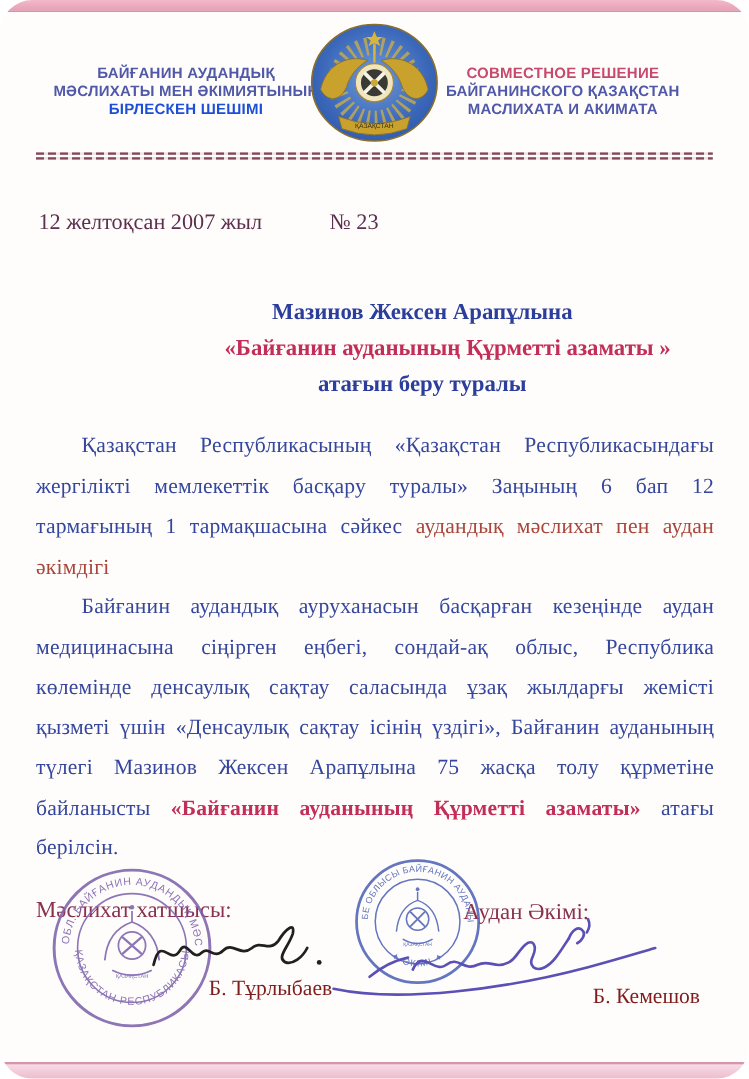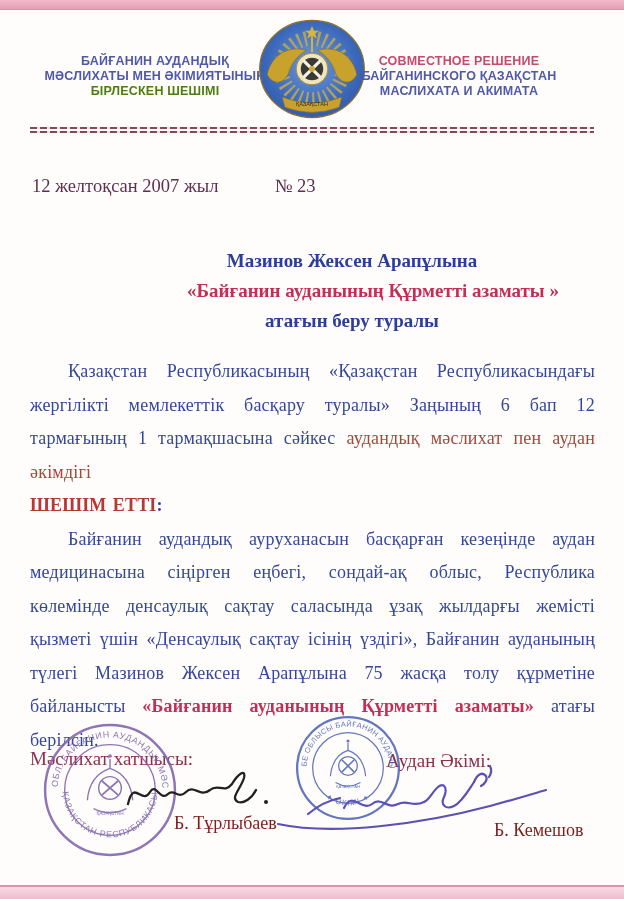--- a/index.html
+++ b/index.html
@@ -1,30 +1,30 @@
 <!DOCTYPE html>
 <html><head>
 <meta charset="utf-8">
 <style>
   html,body{margin:0;padding:0;background:#ffffff;}
   #page{position:relative;width:624px;height:899px;background:#fefdfb;overflow:hidden;
-        font-family:"Liberation Serif",serif;}
+        font-family:"Liberation Serif",serif;border-radius:27px;}
   
   .topbar{position:absolute;top:0;left:0;width:624px;height:9px;
           background:linear-gradient(#f3b9ca,#e59fb6);border-bottom:1px solid #d98fa8;}
   .bottombar{position:absolute;bottom:0;left:0;width:624px;height:12px;
           background:linear-gradient(#f7dbe5,#eebccd);border-top:2px solid #d795ad;}
   
   .hdr-left,.hdr-right{position:absolute;top:54px;width:270px;text-align:center;
           font-family:"Liberation Sans",sans-serif;font-size:12.5px;line-height:15px;
           font-weight:bold;letter-spacing:.2px;}
   .hdr-left{left:20px;}
-  .hdr-right{left:324px;}
+  .hdr-right{left:334px;}
   .hdr-blue{color:#5058a8;}
-  .hdr-pink{color:#4d7c0f;}
+  .hdr-pink{color:#1d4ed8;}
   .hdr-pink2{color:#c64a6e;}
   .emblem{position:absolute;left:256px;top:16px;width:112px;height:106px;}
   
   .sep{position:absolute;top:127px;left:30px;width:564px;}
   .sep .dashrow{height:2px;margin-bottom:2px;
     background-image:repeating-linear-gradient(90deg,#83485c 0 7px,rgba(131,72,92,.15) 7px 10px);}
   
   .places{position:absolute;top:137px;left:30px;width:564px;display:flex;
           justify-content:space-between;font-size:11.5px;color:#6a3a5d;font-weight:bold;}
   
@@ -113,21 +113,20 @@
   </div>
 
   <div class="title">
     <div class="t-blue">Мазинов Жексен Арапұлына</div>
     <div class="t-red">«Байғанин ауданының Құрметті азаматы »</div>
     <div class="t-blue">атағын беру туралы</div>
   </div>
 
   <div class="content">
     <p class="indent"><span class="b-blue">Қазақстан Республикасының «Қазақстан Республикасындағы жергілікті мемлекеттік басқару туралы» Заңының 6 бап 12 тармағының 1 тармақшасына сәйкес </span><span class="b-brick">аудандық мәслихат  пен аудан әкімдігі</span></p>
-    <p class="decision"><span class="d-red">ШЕШІМ ЕТТІ</span><span class="b-blue">:</span></p>
     <p class="indent para2"><span class="b-blue">Байғанин аудандық ауруханасын басқарған кезеңінде аудан медицинасына сіңірген еңбегі, сондай-ақ облыс, Республика көлемінде денсаулық сақтау саласында ұзақ жылдарғы жемісті қызметі үшін «Денсаулық сақтау ісінің үздігі», Байғанин ауданының түлегі Мазинов Жексен Арапұлына 75 жасқа толу құрметіне байланысты </span><span class="r-bold">«Байғанин ауданының Құрметті азаматы»</span><span class="b-blue"> атағы берілсін.</span></p>
   </div>
 
   <div class="sig-label lbl-left">Мәслихат хатшысы:</div>
   <div class="sig-label lbl-right">Аудан Әкімі:</div>
 
   <svg class="stamp stamp-left" viewBox="0 0 132 132">
     <g stroke="#7e63ad" fill="none">
       <circle cx="66" cy="66" r="63" stroke-width="2.4"></circle>
       <circle cx="66" cy="66" r="44" stroke-width="1.3"></circle>

